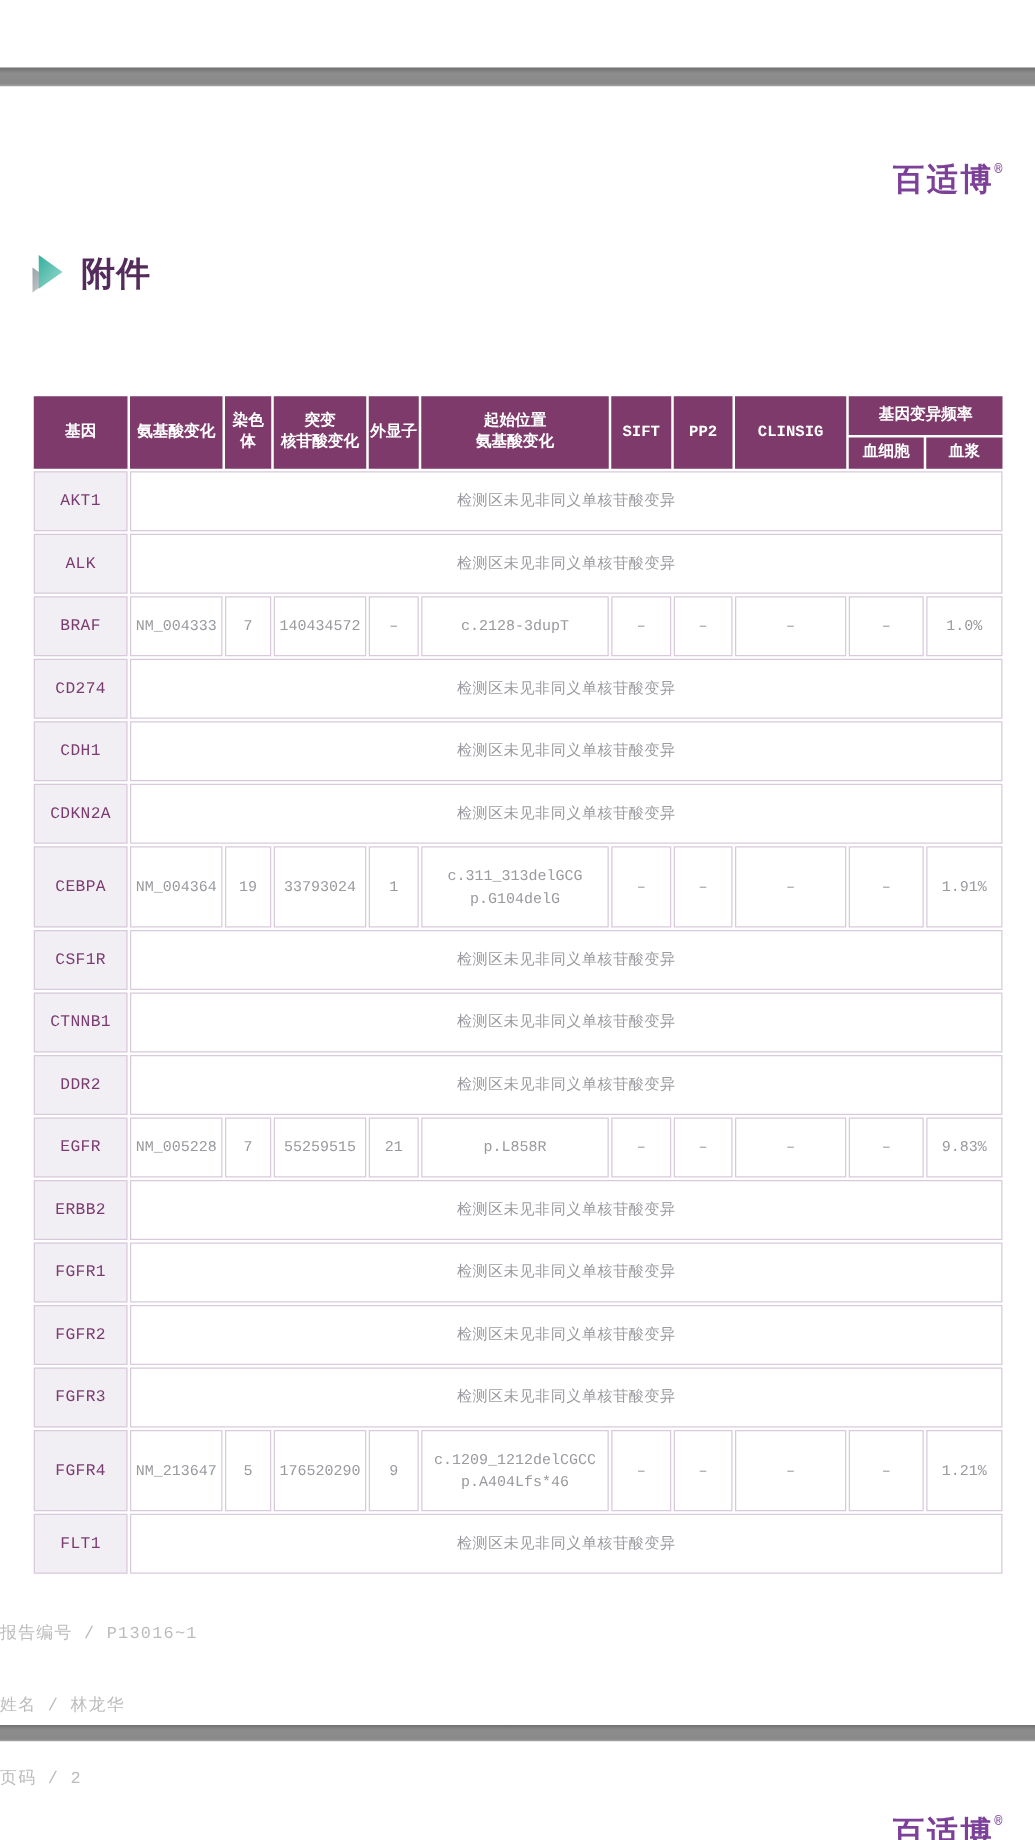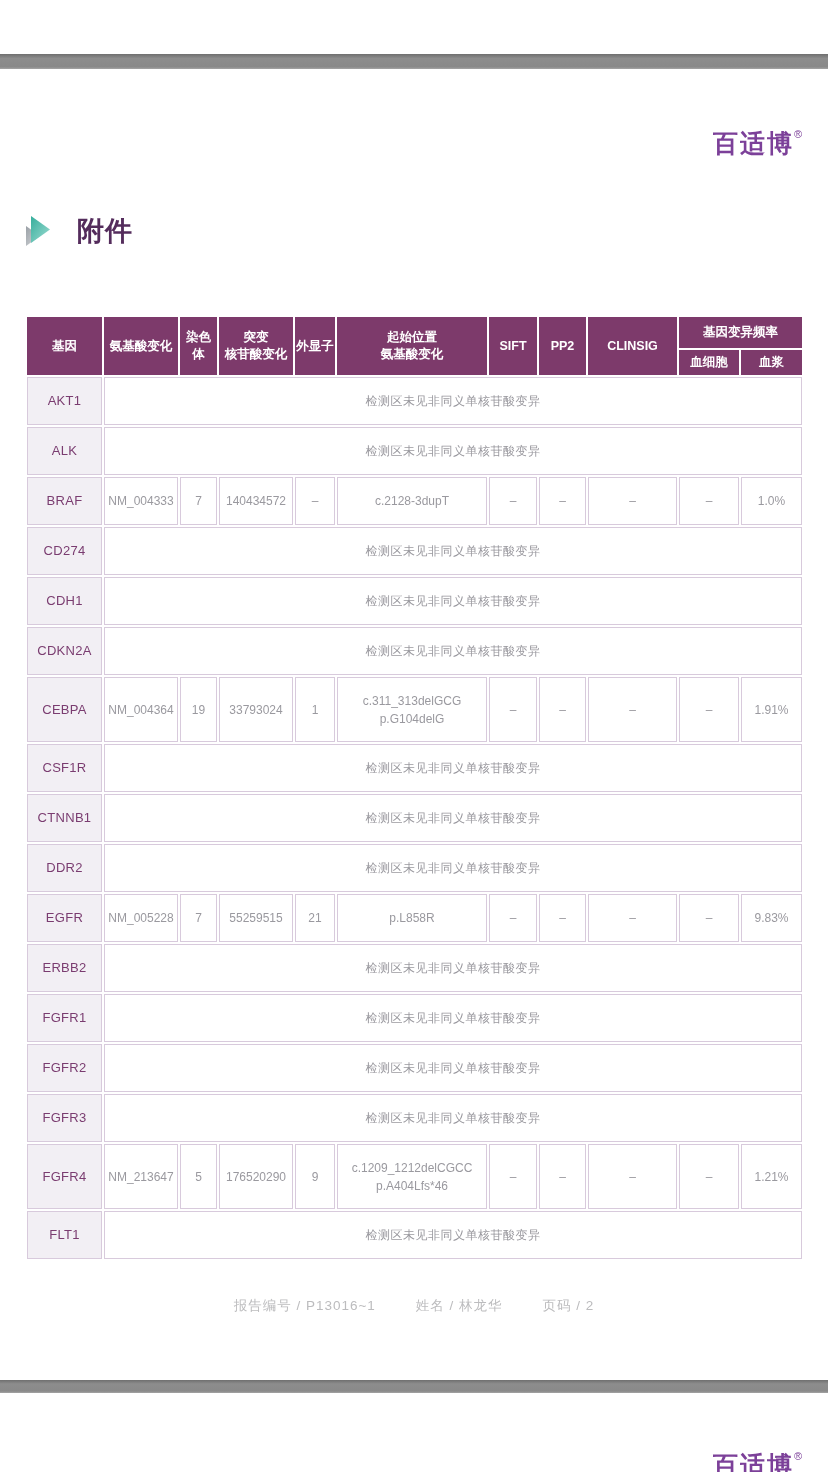--- a/index.html
+++ b/index.html
@@ -2,21 +2,21 @@
 <html><head>
 <meta charset="utf-8">
 <style>
   html, body { margin: 0; padding: 0; background: #ffffff; }
   .screen {
     position: relative;
     width: 828px;
     height: 1472px;
     overflow: hidden;
     background: #ffffff;
-    font-family: Liberation Sans, sans-serif;
+    font-family: Liberation Mono, monospace;
   }
   
   .page-gap {
     position: absolute;
     left: 0;
     width: 100%;
     height: 15px;
     background: linear-gradient(#6f6f6f, #8d8d8d 30%, #898989 85%, #a5a5a5);
   }
   .page-gap.top { top: 54px; }
@@ -44,21 +44,21 @@
   
   .section-header {
     position: absolute;
     left: 25px;
     top: 197px;
     display: flex;
     align-items: center;
     gap: 9px;
   }
   .section-header h1 {
-    margin: 16px;
+    margin: 4px;
     font-size: 27px;
     font-weight: 700;
     color: var(--heading, #542C5C);
     letter-spacing: 1px;
   }
   .tri-icon { display: block; }
 
   
   .subtitle {
     position: absolute;
@@ -119,20 +119,21 @@
     top: 1297px;
     left: 0;
     width: 100%;
     display: flex;
     justify-content: center;
     gap: 40px;
     color: #bcbcbe;
     font-size: 13.5px;
     letter-spacing: 1px;
     white-space: nowrap;
+    flex-direction: column;
   }
 </style>
 </head>
 <body>
 
 <div class="screen" style="--brand: #7C4099; --heading: #542C5C; --subtitle: #87306C; --header-bg: #7D3A6B; --gene-text: #7A3C70; --gene-bg: #F2EFF4; --cell-border: #D8CADC; --muted: #9A999F;">
 
   <div class="page-gap top"></div>
 
   <div class="logo top"><span>百适博</span><sup>®</sup></div>

